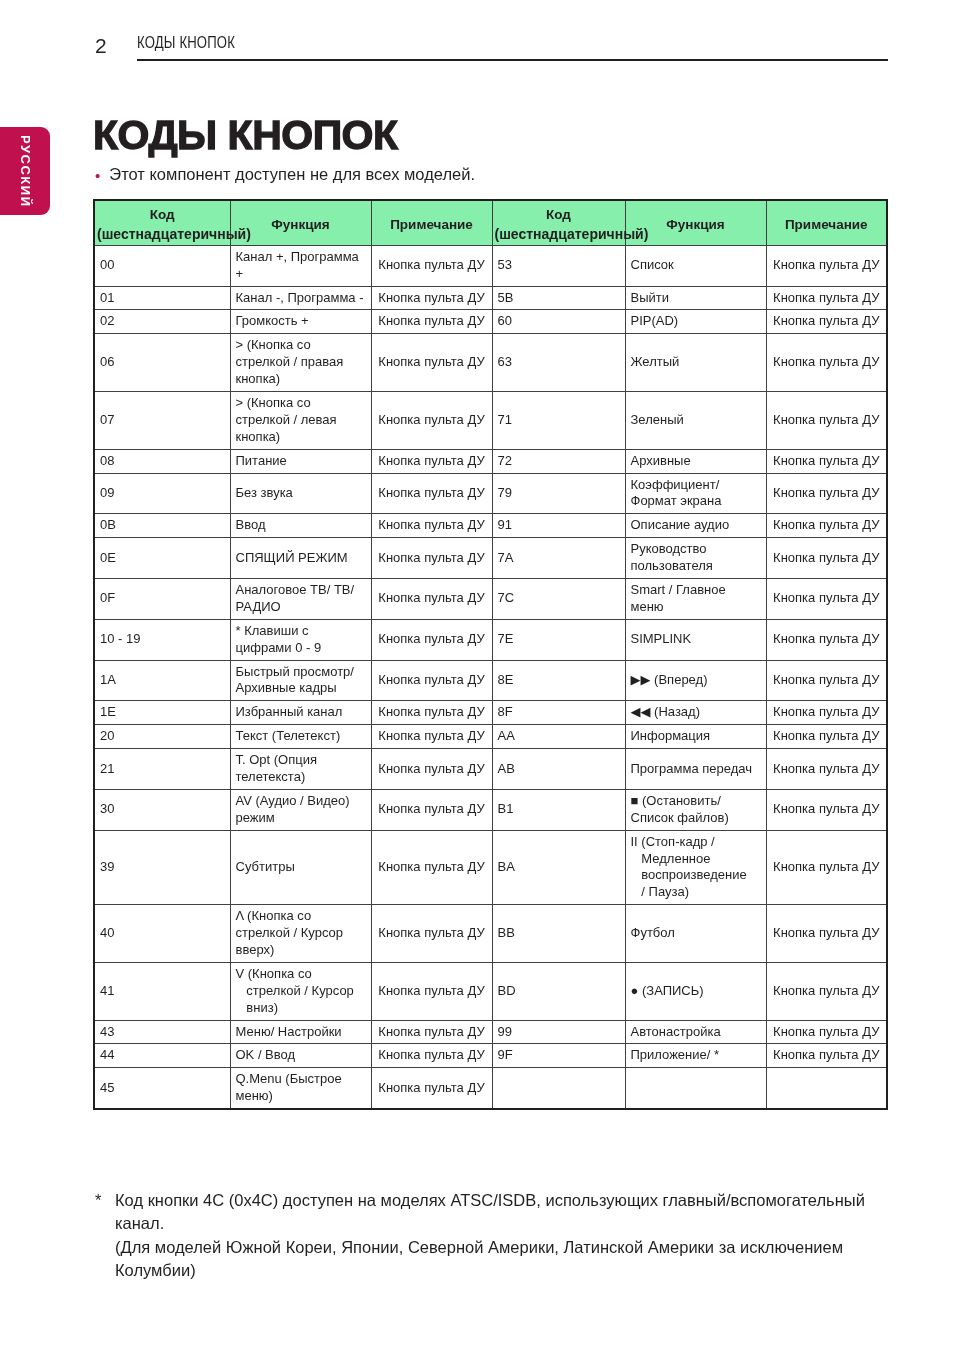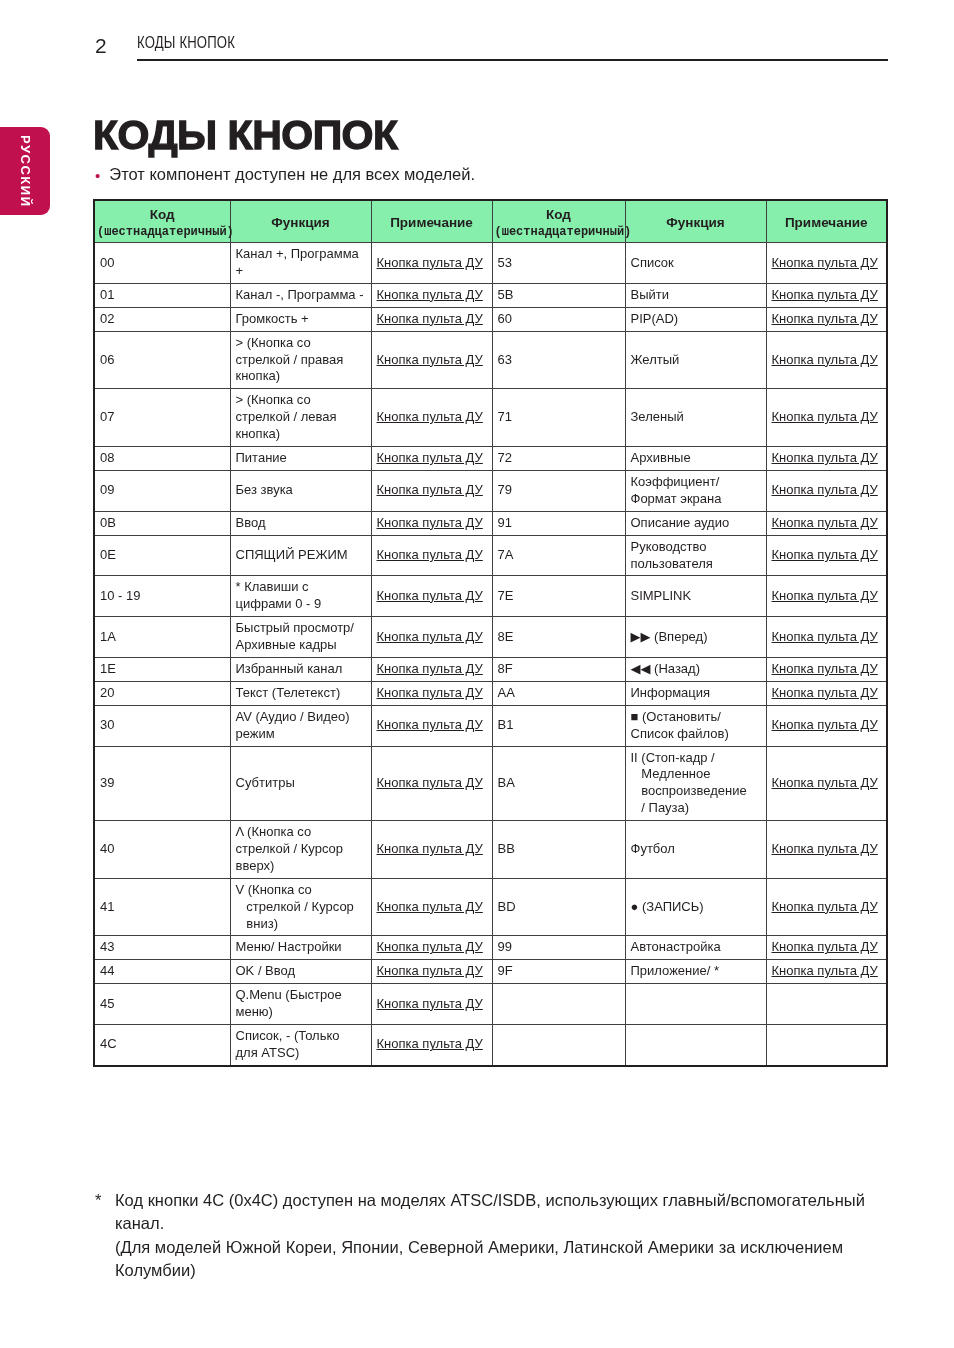--- a/index.html
+++ b/index.html
@@ -61,25 +61,25 @@
   .codes-table col.c-func2 { width:141px; }
   .codes-table col.c-note2 { width:121px; }
   .codes-table th, .codes-table td {
     border:1px solid #404040; vertical-align:middle;
   }
   .codes-table { border:2px solid #231f20; }
   .codes-table thead th {
     background:#86efac; text-align:center; padding:5px 2px 2px 2px;
   }
   .th-main { font-weight:bold; font-size:13.5px; }
-  .th-sub  { font-weight:bold; font-size:12px; margin-top:1px;font-family:Liberation Mono, monospace; }
+  .th-sub  { font-weight:bold; font-size:14px; margin-top:1px; }
   .codes-table td { padding:3px 5px; }
   td.col-code { text-align:left; }
   td.col-func { text-align:left; white-space:pre-wrap; }
-  td.col-note { text-align:left;text-decoration:underline; }
+  td.col-note { text-align:center; }
 
   
   .footnote {
     position:absolute; left:95px; top:1189px; width:820px;
     display:flex; font-size:16.5px; line-height:1.42;
   }
   .footnote .marker { width:20px; flex:0 0 20px; }
   .footnote .fn-text { white-space:pre-line; flex:1; }
 </style>
 </head>
@@ -212,20 +212,30 @@
         <tr>
           <td class="col-code">0E</td>
           <td class="col-func">СПЯЩИЙ РЕЖИМ</td>
           <td class="col-note">Кнопка пульта ДУ</td>
           <td class="col-code">7A</td>
           <td class="col-func">Руководство
 пользователя</td>
           <td class="col-note">Кнопка пульта ДУ</td>
         </tr>
         <tr>
+          <td class="col-code">0F</td>
+          <td class="col-func">Аналоговое ТВ/ ТВ/
+РАДИО</td>
+          <td class="col-note">Кнопка пульта ДУ</td>
+          <td class="col-code">7C</td>
+          <td class="col-func">Smart / Главное
+меню</td>
+          <td class="col-note">Кнопка пульта ДУ</td>
+        </tr>
+        <tr>
           <td class="col-code">10 - 19</td>
           <td class="col-func">* Клавиши с
 цифрами 0 - 9</td>
           <td class="col-note">Кнопка пульта ДУ</td>
           <td class="col-code">7E</td>
           <td class="col-func">SIMPLINK</td>
           <td class="col-note">Кнопка пульта ДУ</td>
         </tr>
         <tr>
           <td class="col-code">1A</td>
@@ -243,20 +253,29 @@
           <td class="col-code">8F</td>
           <td class="col-func">◀◀ (Назад)</td>
           <td class="col-note">Кнопка пульта ДУ</td>
         </tr>
         <tr>
           <td class="col-code">20</td>
           <td class="col-func">Текст (Телетекст)</td>
           <td class="col-note">Кнопка пульта ДУ</td>
           <td class="col-code">AA</td>
           <td class="col-func">Информация</td>
+          <td class="col-note">Кнопка пульта ДУ</td>
+        </tr>
+        <tr>
+          <td class="col-code">21</td>
+          <td class="col-func">T. Opt (Опция
+телетекста)</td>
+          <td class="col-note">Кнопка пульта ДУ</td>
+          <td class="col-code">AB</td>
+          <td class="col-func">Программа передач</td>
           <td class="col-note">Кнопка пульта ДУ</td>
         </tr>
         <tr>
           <td class="col-code">30</td>
           <td class="col-func">AV (Аудио / Видео)
 режим</td>
           <td class="col-note">Кнопка пульта ДУ</td>
           <td class="col-code">B1</td>
           <td class="col-func">■ (Остановить/
 Список файлов)</td>
@@ -306,29 +325,20 @@
           <td class="col-func">OK / Ввод</td>
           <td class="col-note">Кнопка пульта ДУ</td>
           <td class="col-code">9F</td>
           <td class="col-func">Приложение/ *</td>
           <td class="col-note">Кнопка пульта ДУ</td>
         </tr>
         <tr>
           <td class="col-code">45</td>
           <td class="col-func">Q.Menu (Быстрое
 меню)</td>
-          <td class="col-note">Кнопка пульта ДУ</td>
-          <td class="col-code"></td>
-          <td class="col-func"></td>
-          <td class="col-note"></td>
-        </tr>
-        <tr>
-          <td class="col-code">4C</td>
-          <td class="col-func">Список, - (Только
-для ATSC)</td>
           <td class="col-note">Кнопка пульта ДУ</td>
           <td class="col-code"></td>
           <td class="col-func"></td>
           <td class="col-note"></td>
         </tr>
       </tbody>
   </table>
 
   <div class="footnote">
     <div class="marker">*</div>

